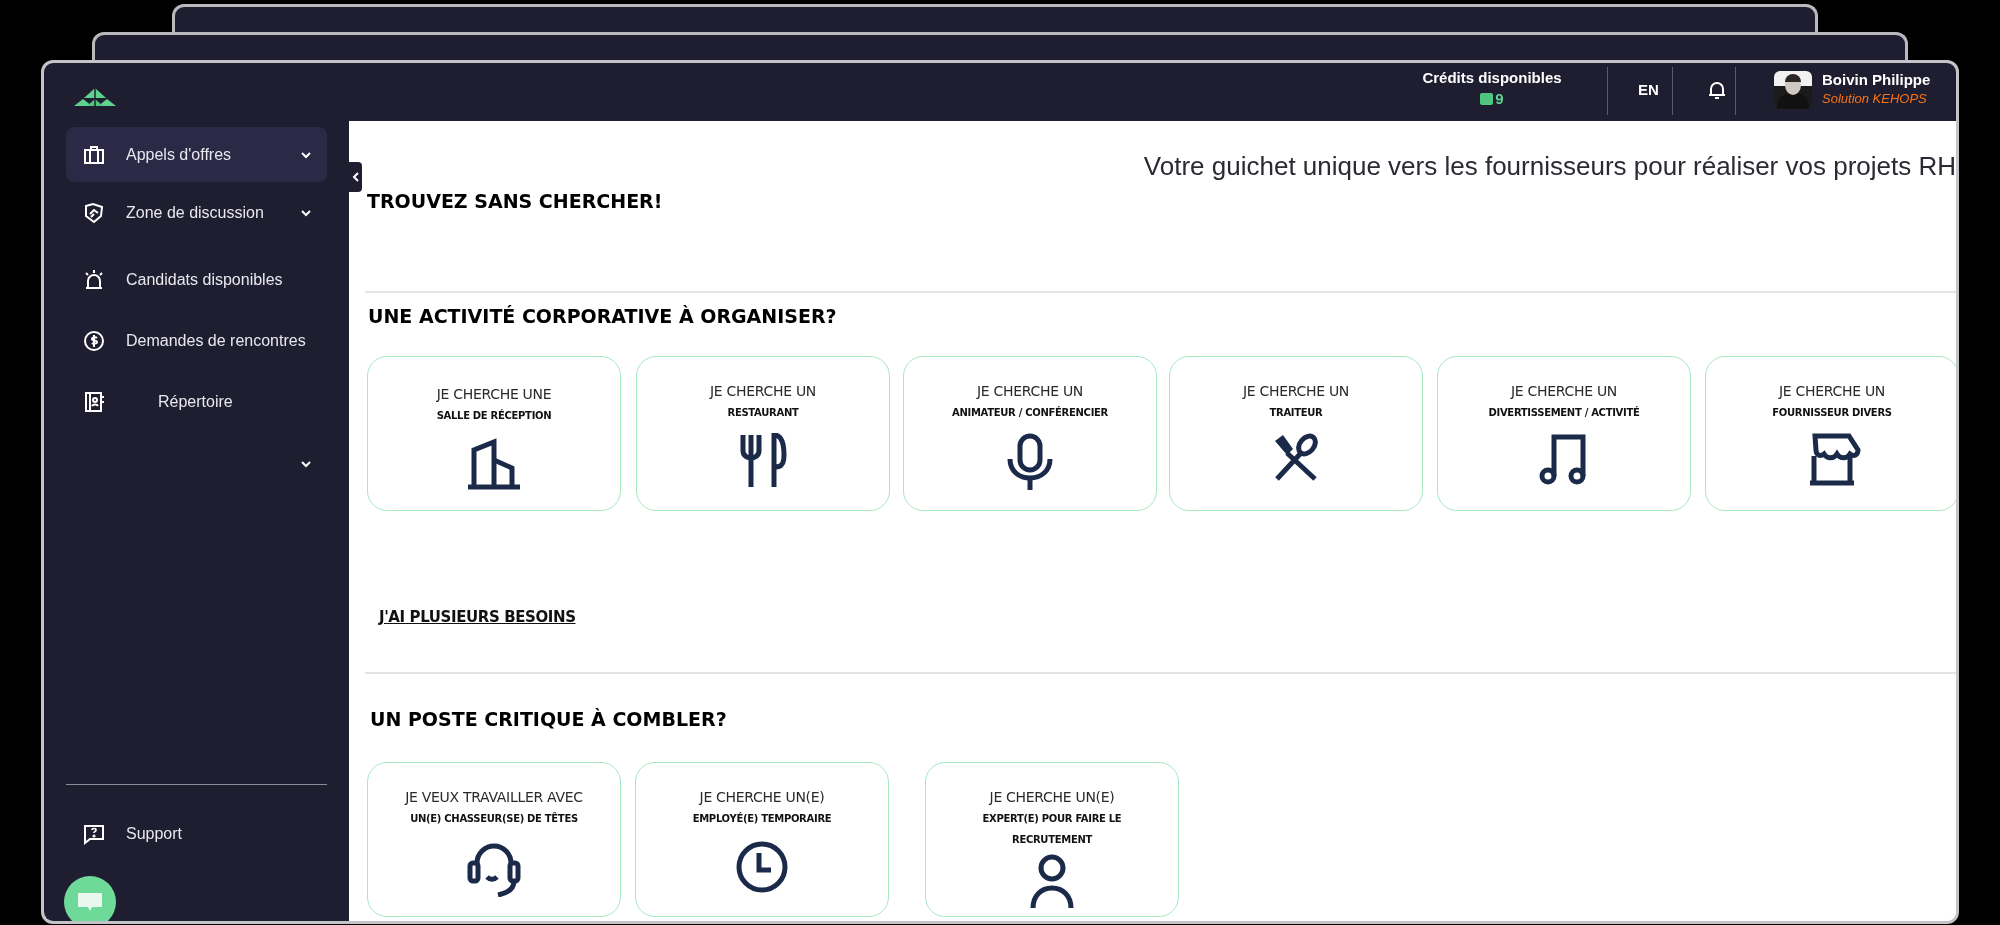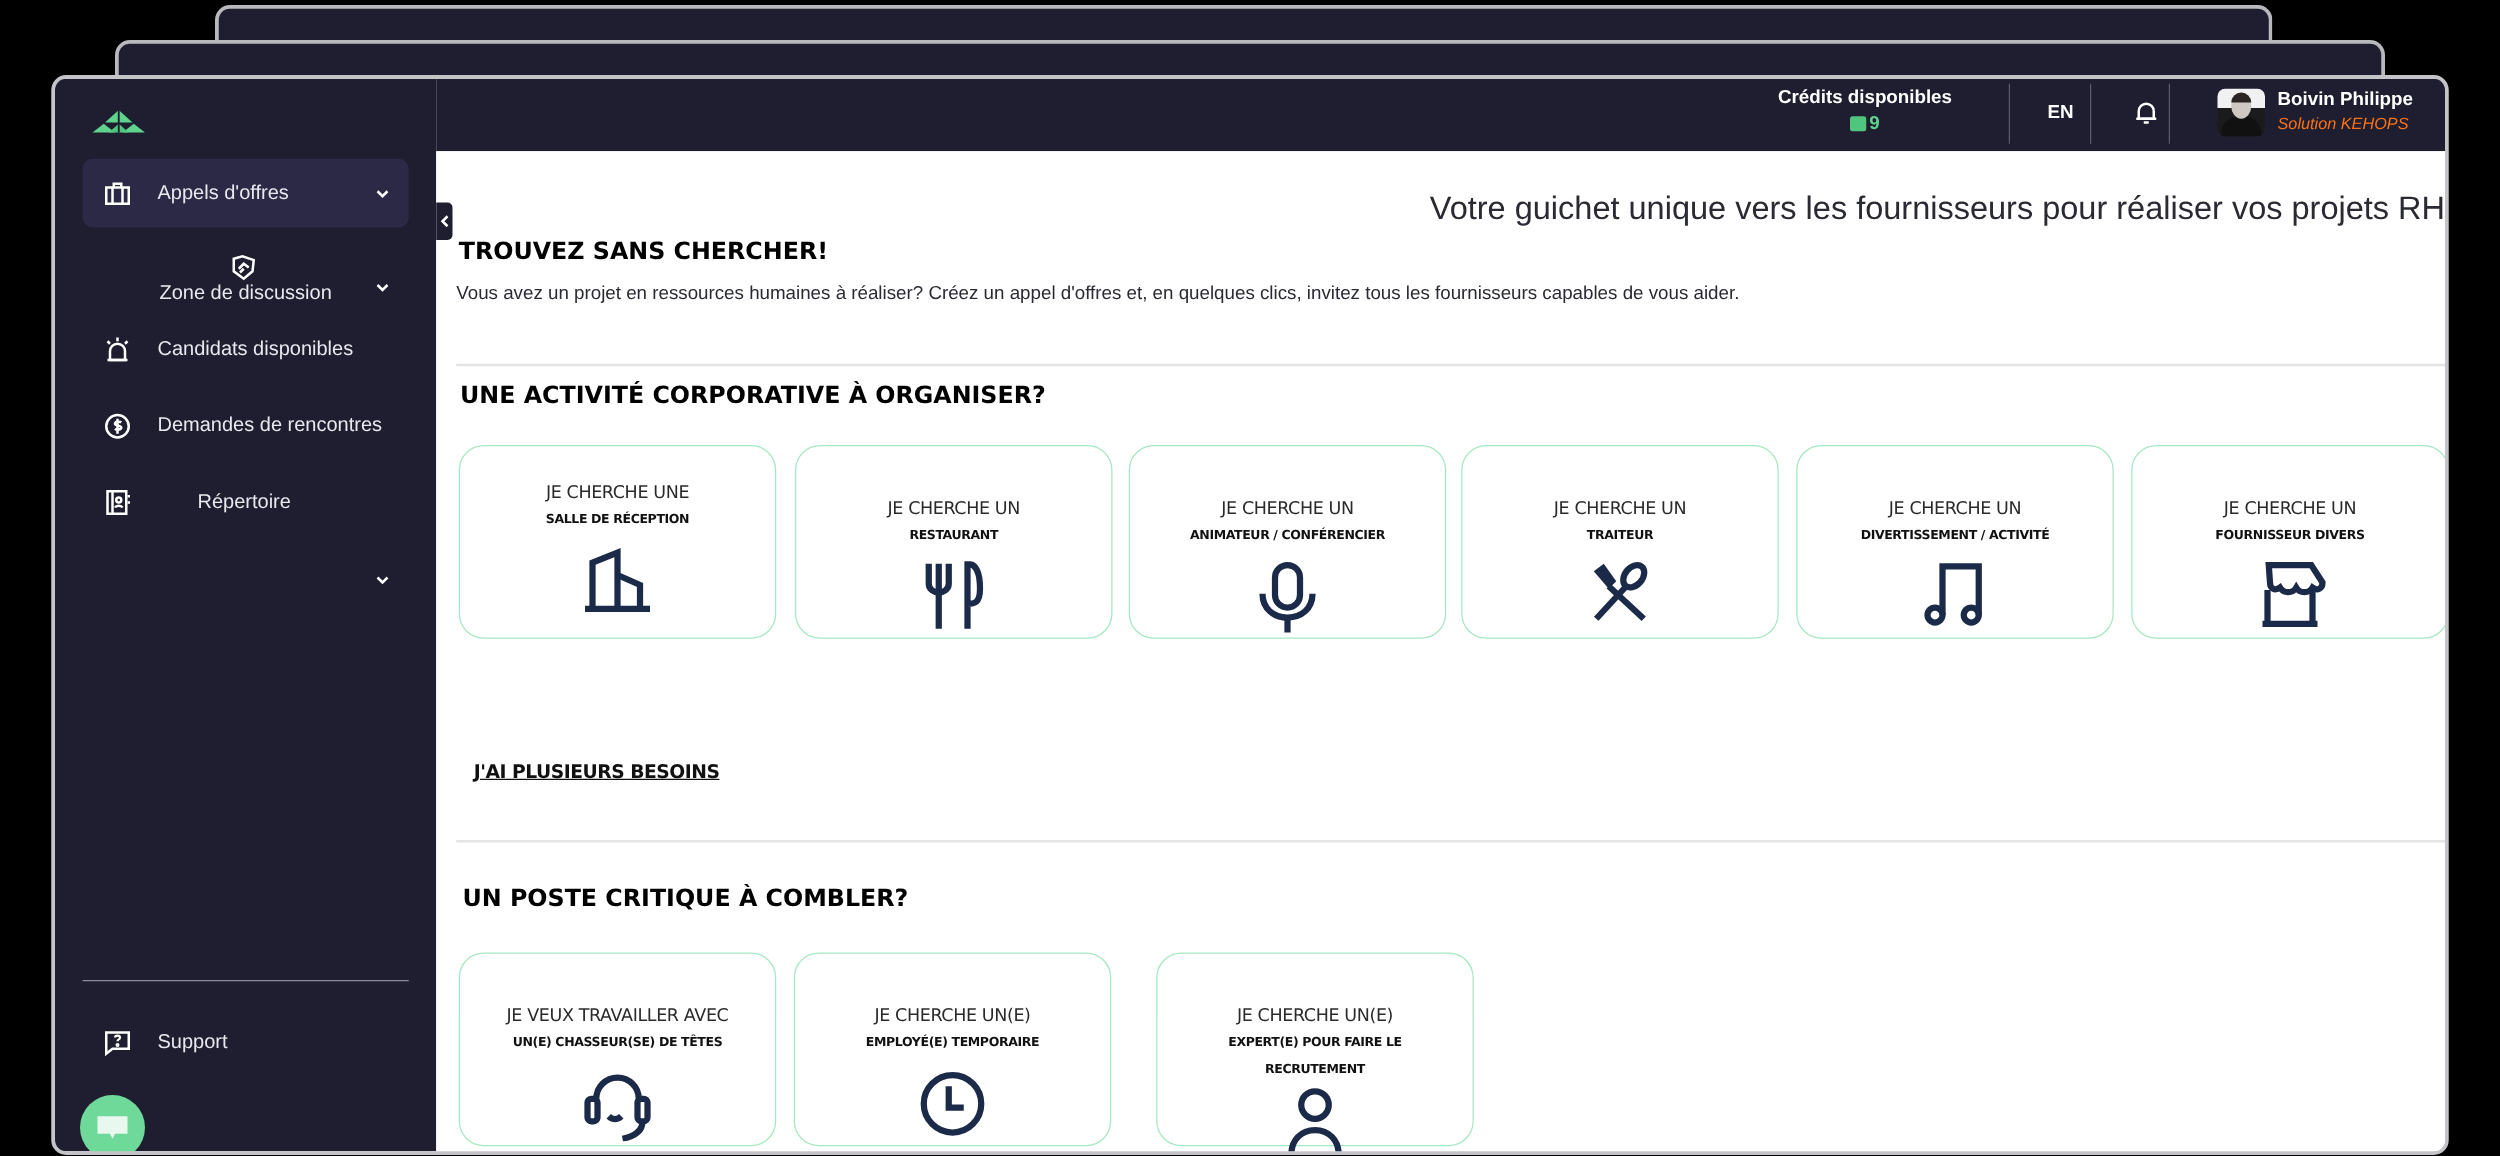--- a/index.html
+++ b/index.html
@@ -31,21 +31,21 @@
   .avatar .body { position: absolute; left: 3px; top: 22px; width: 32px; height: 22px; border-radius: 14px 14px 0 0; background: #111; }
   .user { position: absolute; left: 1473px; top: 8px; }
   .user .name { font-size: 15px; font-weight: bold; }
   .user .org { font-size: 13px; color: #f97316; margin-top: 3px; font-style: italic; }
   .main { position: absolute; left: 305px; top: 58px; right: 0; bottom: 0; background: #fff; }
   .page-title { position: absolute; left: 0; right: 0; top: 30px; padding-left: 90px; text-align: right; font-size: 26px; color: #2a2a33; font-weight: 500; }
   .h-bold { position: absolute; font-weight: bold; color: #000; font-family: "DejaVu Sans", sans-serif; }
   .intro { position: absolute; left: 16px; top: 103px; font-size: 15px; color: #2a2a33; line-height: 22px; }
   .hr { position: absolute; left: 16px; right: 0; height: 2px; background: #e4e4e4; }
   .card { position: absolute; width: 254px; height: 155px; border: 1.5px solid #a6e8c1; border-radius: 20px; background: #fff; text-align: center; font-family: "DejaVu Sans", sans-serif; }
-  .card .l1 { font-size: 14px; color: #2a2a2a; margin-top: 42px; letter-spacing: -0.3px; }
+  .card .l1 { font-size: 14px; color: #2a2a2a; margin-top: 26px; letter-spacing: -0.3px; }
   .card .l2 { font-size: 10px; color: #111; font-weight: bold; margin-top: 3px; letter-spacing: -0.3px; line-height: 21px; }
   .card .cico { display: block; margin: 10px auto 0; }
   .link { position: absolute; left: 30px; top: 487px; font-size: 15px; font-weight: bold; color: #111; text-decoration: underline; font-family: "DejaVu Sans", sans-serif; letter-spacing: -0.4px; }
 </style>
 </head>
 <body>
 
 <div class="win-back w1"></div>
 <div class="win-back w2"></div>
 
@@ -68,21 +68,21 @@
             <line x1="7" y1="5" x2="7" y2="18"></line>
             <line x1="15" y1="5" x2="15" y2="18"></line>
           </svg>
       </span>
       <span>Appels d'offres</span>
       <svg class="chev" viewBox="0 0 14 14" fill="none" stroke="#fff" stroke-width="2">
           <path d="M3 5l4 4 4-4"></path>
         </svg>
     </div>
 
-    <div class="nav-item" style="top:139px;flex-direction:column;">
+    <div class="nav-item" style="top:122px;">
       <span class="ico">
         <svg width="22" height="22" viewBox="0 0 22 22" fill="none" stroke="#fff" stroke-width="2">
             <path d="M3 4l7-2 9 3-1 9-7 6-8-6z"></path>
             <path d="M7 12l4-4 4 3"></path>
             <path d="M8 15l3-3"></path>
           </svg>
       </span>
       <span>Zone de discussion</span>
       <svg class="chev" viewBox="0 0 14 14" fill="none" stroke="#fff" stroke-width="2">
           <path d="M3 5l4 4 4-4"></path>
@@ -184,21 +184,20 @@
     <div class="user">
       <div class="name">Boivin Philippe</div>
       <div class="org">Solution KEHOPS</div>
     </div>
   </header>
 
   <main class="main">
     <div class="page-title">Votre guichet unique vers les fournisseurs pour réaliser vos projets RH</div>
     <div class="h-bold" style="left:18px; top:69px; font-size:19px;">TROUVEZ SANS CHERCHER!</div>
     <div class="intro">
-      <div>Vous avez un projet en ressources humaines à réaliser? Créez un appel d'offres et, en quelques clics, invitez tous les fournisseurs capables de vous aider.</div>
     </div>
     <div class="hr" style="top:170px;"></div>
 
     <div class="h-bold" style="left:19px; top:184px; font-size:19px;">UNE ACTIVITÉ CORPORATIVE À ORGANISER?</div>
 
     <div class="card" style="left:18px; top:235px;">
       <div class="l1" style="margin-top:29px;">JE CHERCHE UNE</div>
       <div class="l2">SALLE DE RÉCEPTION</div>
       <svg class="cico" width="56" height="54" viewBox="0 0 56 54" fill="none" stroke="#1c2a4a" stroke-width="5">
           <path d="M8 52V14l20-8v46"></path>

